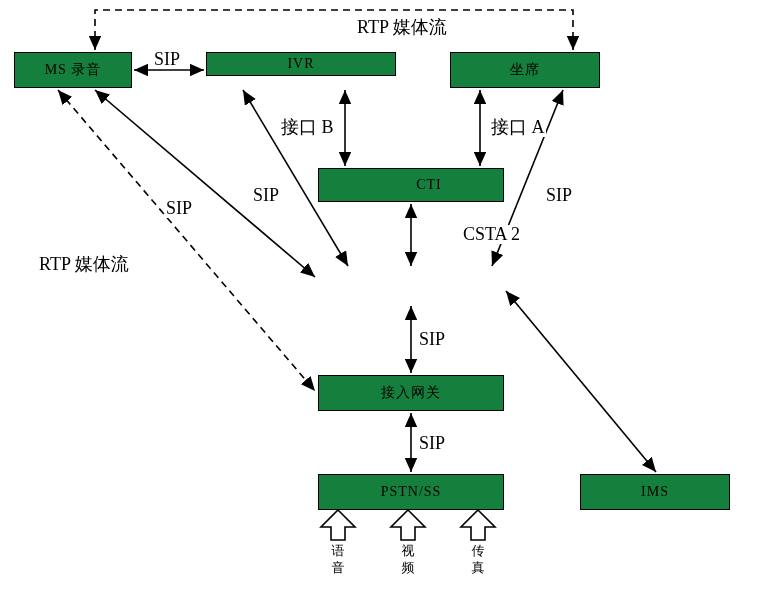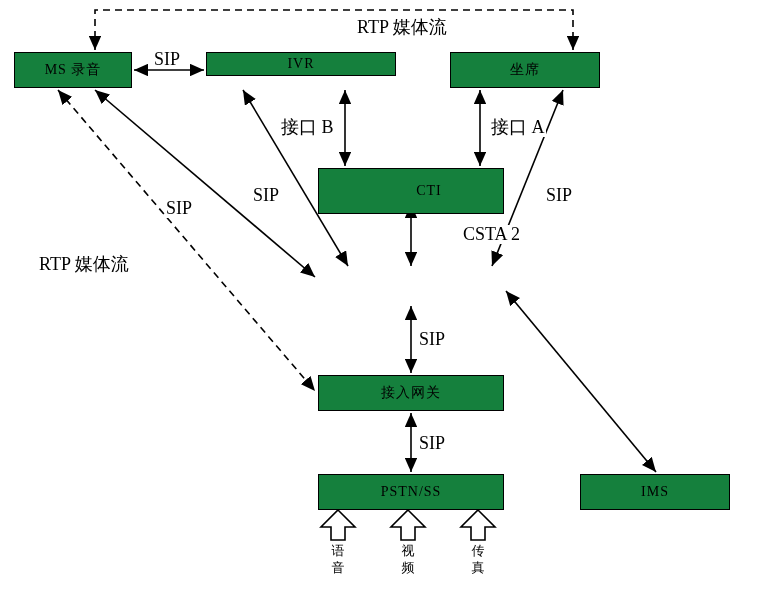--- a/index.html
+++ b/index.html
@@ -69,21 +69,21 @@
     <polygon class="block-arrow" points="408,510 425,527 415,527 415,540 401,540 401,527 391,527"></polygon>
     <polygon class="block-arrow" points="478,510 495,527 485,527 485,540 471,540 471,527 461,527"></polygon>
   </svg>
 
   <div class="node" style="left:14px;top:52px;width:118px;height:36px;">MS 录音</div>
 
   <div class="node" style="left:206px;top:52px;width:190px;height:24px;">IVR</div>
 
   <div class="node" style="left:443px;top:52px;width:150px;height:36px;margin-left:7px;">坐席</div>
 
-  <div class="node" style="left:318px;top:168px;width:186px;height:46px;padding-left:36px;">CTI</div>
+  <div class="node" style="left:318px;top:168px;width:186px;height:34px;padding-left:36px;">CTI</div>
 
 
   <div class="node" style="left:318px;top:375px;width:186px;height:36px;">接入网关</div>
 
   <div class="node" style="left:318px;top:474px;width:186px;height:36px;text-align:center;">PSTN/SS</div>
 
   <div class="node" style="left:580px;top:474px;width:150px;height:36px;">IMS</div>
 
   <div class="elabel" style="left:356px;top:18px;">RTP 媒体流</div>
 

